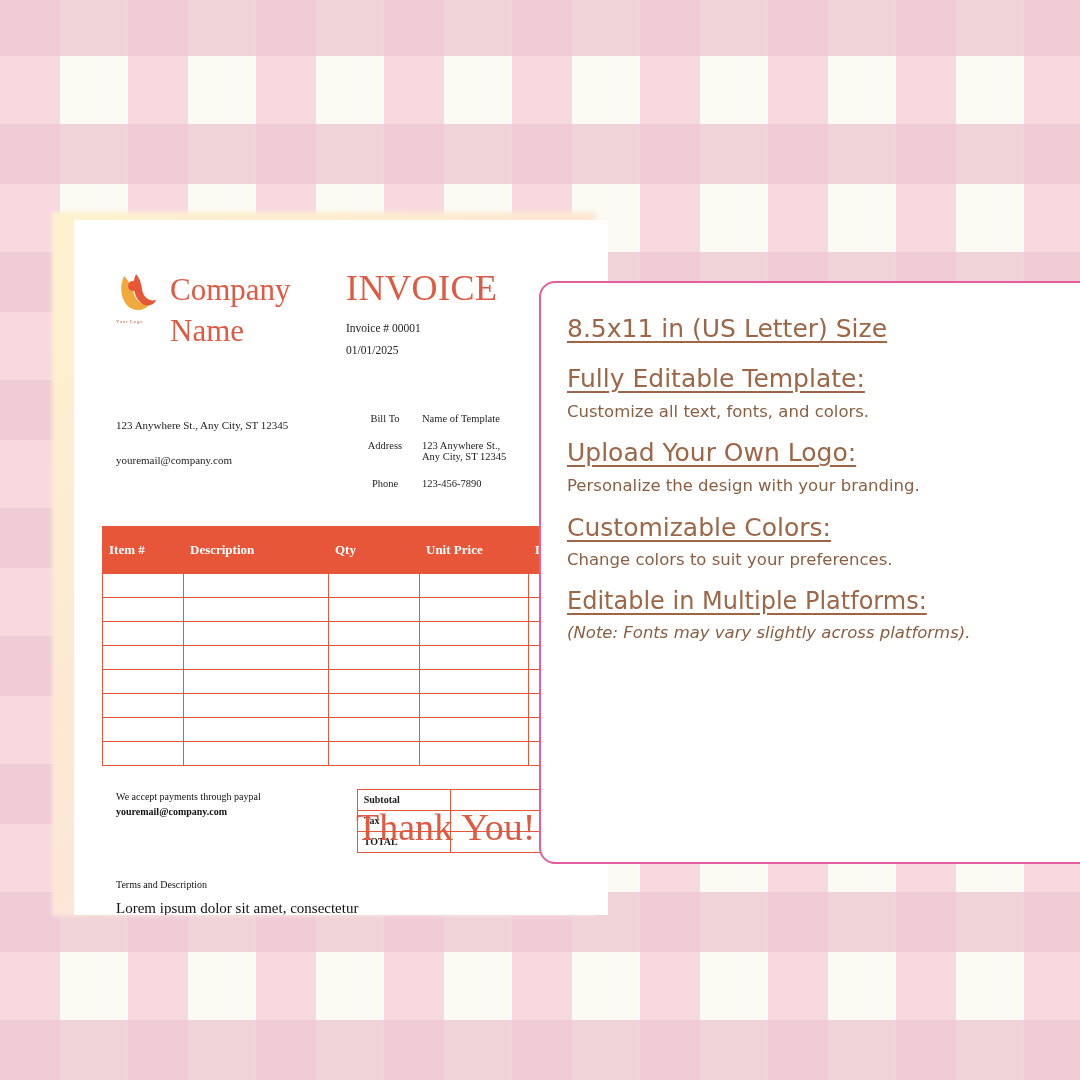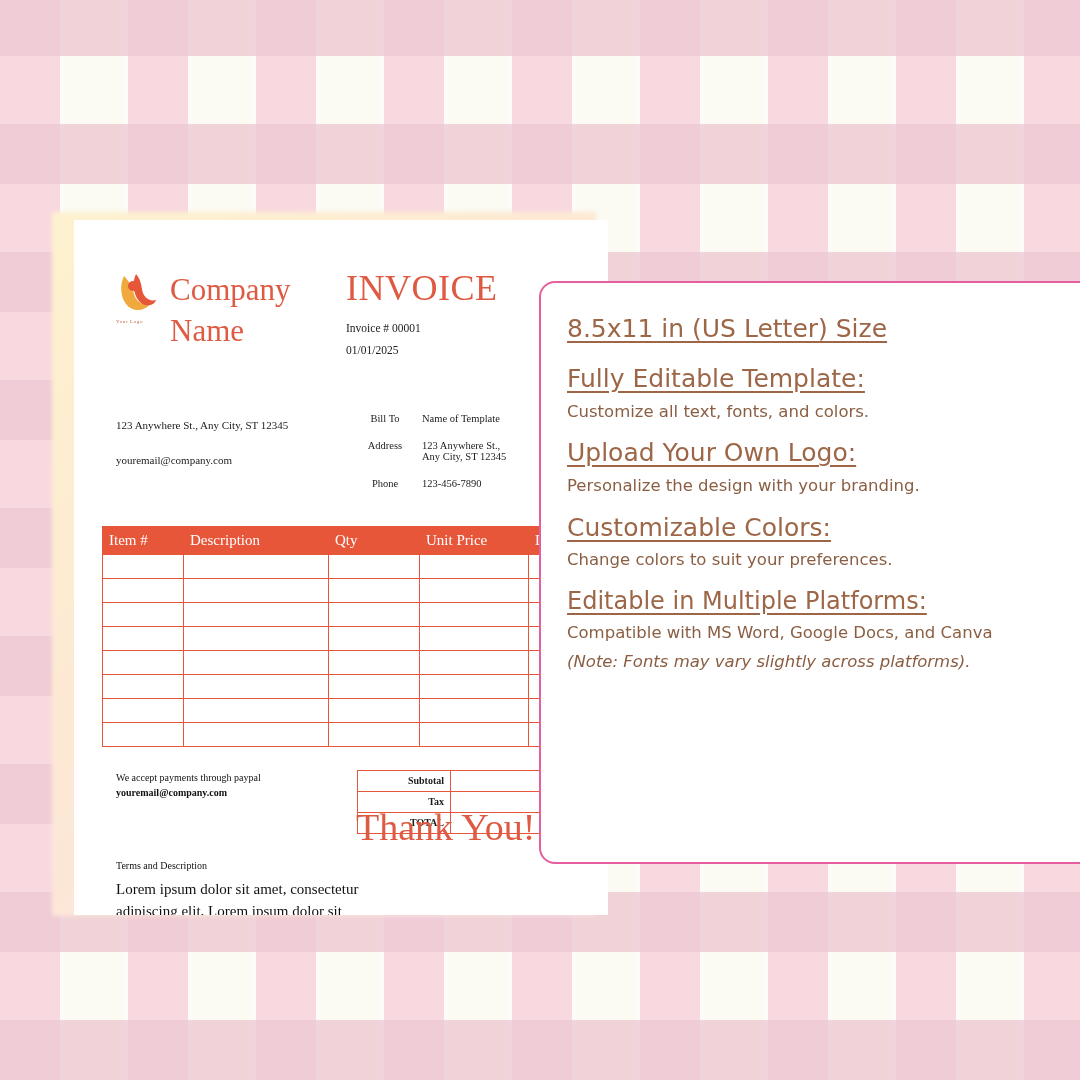--- a/index.html
+++ b/index.html
@@ -170,24 +170,24 @@
   .items {
     margin-top: 26px;
     width: 100%;
     border-collapse: collapse;
     table-layout: fixed;
     font-family: "Liberation Serif", serif;
   }
   .items th {
     background: #e8563a;
     color: #ffffff;
-    font-size: 15px;
-    font-weight: normal;
+    font-size: 13px;
+    font-weight: bold;
     text-align: left;
-    padding: 5px 6px;
+    padding: 15px 6px;
     border: 1px solid #e8563a;
   }
   .items td {
     height: 23px;
     border: 1px solid #e8563a;
     padding: 0 6px;
     font-size: 10px;
     color: #222;
   }
   .items tr:first-child td { border-top: none; }
@@ -218,21 +218,20 @@
     width: 232px;
     font-family: "Liberation Serif", serif;
   }
   .totals td {
     border: 1px solid #e8563a;
     height: 20px;
     font-size: 10px;
     padding: 0 6px;
     font-weight: bold;
     color: #1b1b1b;
-    text-align: right;
   }
   .totals td.val { width: 116px; }
 
   .terms {
     margin-top: 26px;
     padding-left: 14px;
     font-family: "Liberation Serif", serif;
     width: 250px;
   }
   .terms-title { font-size: 10px; color: #111; font-weight: normal; }
@@ -462,16 +461,15 @@
 
     <div class="f-head">Upload Your Own Logo:</div>
     <div class="f-body">Personalize the design with your branding.</div>
     <div class="f-gap-sm"></div>
 
     <div class="f-head">Customizable Colors:</div>
     <div class="f-body">Change colors to suit your preferences.</div>
     <div class="f-gap-sm"></div>
 
     <div class="f-head small">Editable in Multiple Platforms:</div>
-    <div class="f-body">Compatible with MS Word, Google Docs, and Canva</div>
     <div class="f-body it">(Note: Fonts may vary slightly across platforms).</div>
   </div>
 </div>
 
 </body></html>

